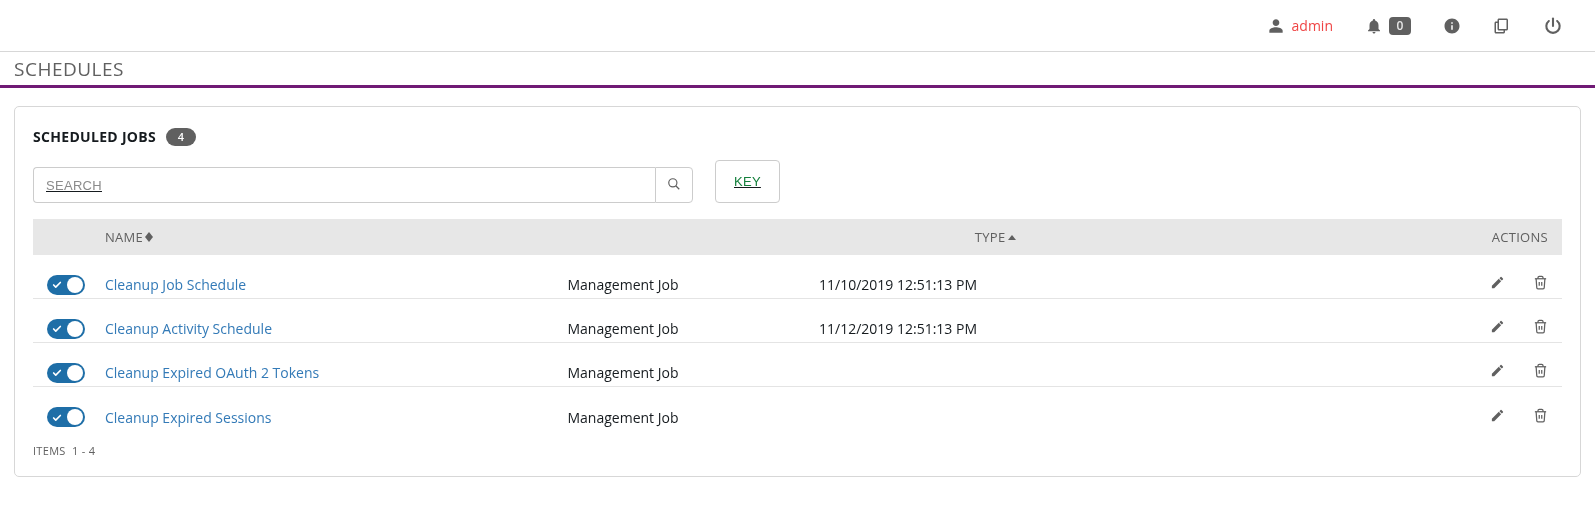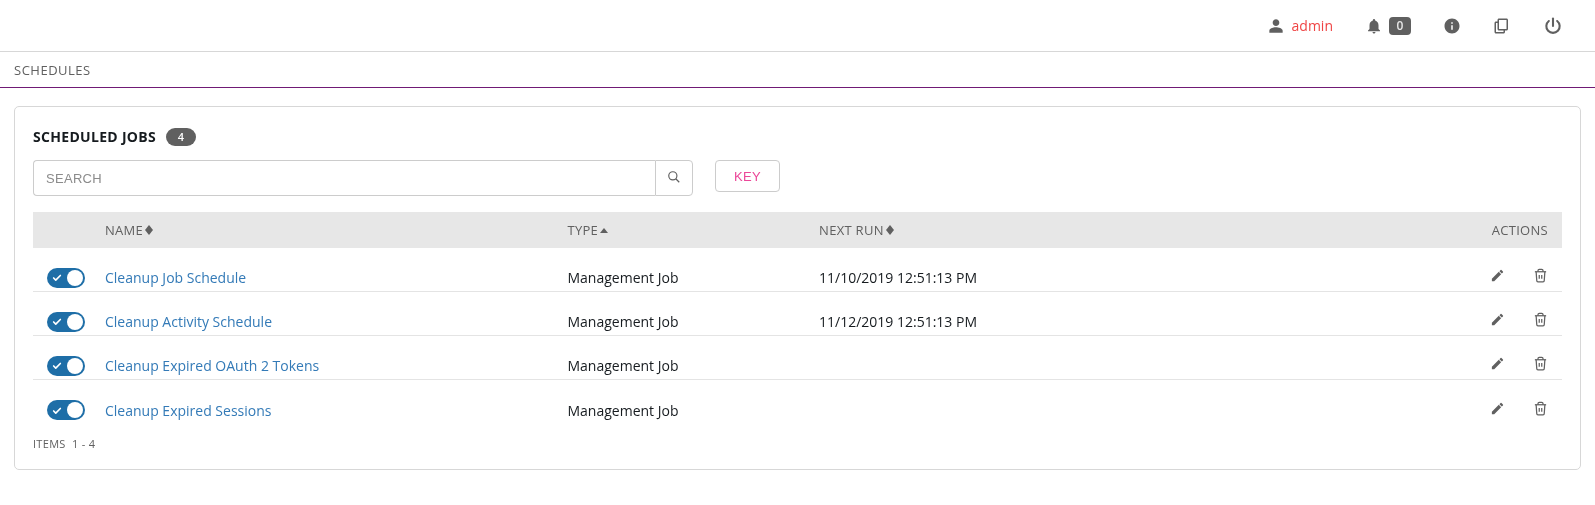--- a/index.html
+++ b/index.html
@@ -6,35 +6,35 @@
   html, body { font-family: 'Open Sans', Helvetica, Arial, sans-serif; font-size: 14px; color: #161b1f; background: #fff; width: 1595px; }
 
   
   .topbar { height: 52px; border-bottom: 1px solid #d7d7d7; display: flex; justify-content: flex-end; align-items: center; padding: 0 32px; gap: 32px; }
   .topbar .user { display: flex; align-items: center; gap: 8px; color: #ef4444; font-size: 14px; }
   .topbar .icon { color: #606060; cursor: pointer; display: flex; align-items: center; }
   .topbar .bell-wrap { display: flex; align-items: center; gap: 6px; }
   .notif-badge { display:inline-flex; align-items:center; justify-content:center; min-width:22px; height:18px; padding:0 5px; border-radius:4px; background:#606060; color:#e7e7e7; font-size:12px; font-weight:600; }
 
   
-  .breadcrumb { height: 36px; border-bottom: 1px solid #701a75; display:flex; align-items:center; padding:0 14px; color:#606060; font-size:13px; letter-spacing:0.5px; }
+  .breadcrumb { height: 36px; border-bottom: 3px solid #701a75; display:flex; align-items:center; padding:0 14px; color:#606060; font-size:19px; letter-spacing:0.5px; }
 
   
   .panel { margin: 18px 14px 0 14px; border:1px solid #d7d7d7; border-radius:5px; padding: 20px 18px 18px 18px; }
   .panel-title-row { display:flex; align-items:center; gap:10px; margin-bottom:14px; }
   .panel-title { font-size:14px; font-weight:700; letter-spacing:0.3px; color:#161b1f; }
   .count-badge { display:inline-flex; align-items:center; justify-content:center; min-width:30px; height:18px; padding:0 8px; border-radius:10px; background:#606060; color:#fff; font-size:11px; font-weight:600; }
 
   
-  .toolbar { display:flex; align-items:flex-start; gap:22px; margin-bottom:16px; }
+  .toolbar { display:flex; align-items:flex-end; gap:22px; margin-bottom:16px;text-decoration:underline; }
   .search-group { display:flex; width:660px; }
   .search-input { flex:1; height:36px; border:1px solid #cccccc; border-right:none; border-radius:4px 0 0 4px; padding:0 12px; font-size:14px; color:#161b1f; outline:none; }
   .search-input::placeholder { color:#8b8b8b; font-size:13px; letter-spacing:0.3px; }
   .search-btn { width:38px; height:36px; border:1px solid #cccccc; border-radius:0 4px 4px 0; background:#fff; display:flex; align-items:center; justify-content:center; cursor:pointer; color:#606060; }
-  .key-btn { height:32px; padding:0 18px; border:1px solid #cccccc; border-radius:4px; background:#fff; font-size:13px; color:#ec4899; letter-spacing:0.3px; cursor:pointer; }
+  .key-btn { height:43px; padding:0 18px; border:1px solid #cccccc; border-radius:4px; background:#fff; font-size:13px; color:#15803d; letter-spacing:0.3px; cursor:pointer; }
 
   
   .tbl { width:100%; }
   .tbl-head { display:flex; align-items:center; height:36px; background:#e7e7e7; border-radius:0; color:#606060; font-size:13px; padding:0 14px; }
   .col-toggle { width:58px; flex:0 0 58px; }
   .col-name { flex:1.25; }
   .col-type { flex:0.68; }
   .col-next { flex:1.7; }
   .col-actions { width:100px; flex:0 0 100px; text-align:center; }
   .th { display:flex; align-items:center; gap:2px; letter-spacing:0.3px; }
@@ -135,31 +135,20 @@
         </span>
       </div>
       <div class="col-type th">
         <span>TYPE</span>
         <span class="sort-icons">
           <svg width="8" height="5" viewBox="0 0 8 5">
               <polygon points="4,0 8,5 0,5" fill="#606060"></polygon>
             </svg>
         </span>
       </div>
-      <div class="col-next th">
-        <span>NEXT RUN</span>
-        <span class="sort-icons">
-          <svg width="8" height="5" viewBox="0 0 8 5">
-              <polygon points="4,0 8,5 0,5" fill="#606060"></polygon>
-            </svg>
-          <svg width="8" height="5" viewBox="0 0 8 5">
-              <polygon points="0,0 8,0 4,5" fill="#606060"></polygon>
-            </svg>
-        </span>
-      </div>
       <div class="col-actions th" style="justify-content:flex-end">
         <span>ACTIONS</span>
       </div>
     </div>
 
     <div id="rows-mount">
         <div class="tbl-row">
     <div class="col-toggle cell">
       <div class="toggle">
         <span class="check">

